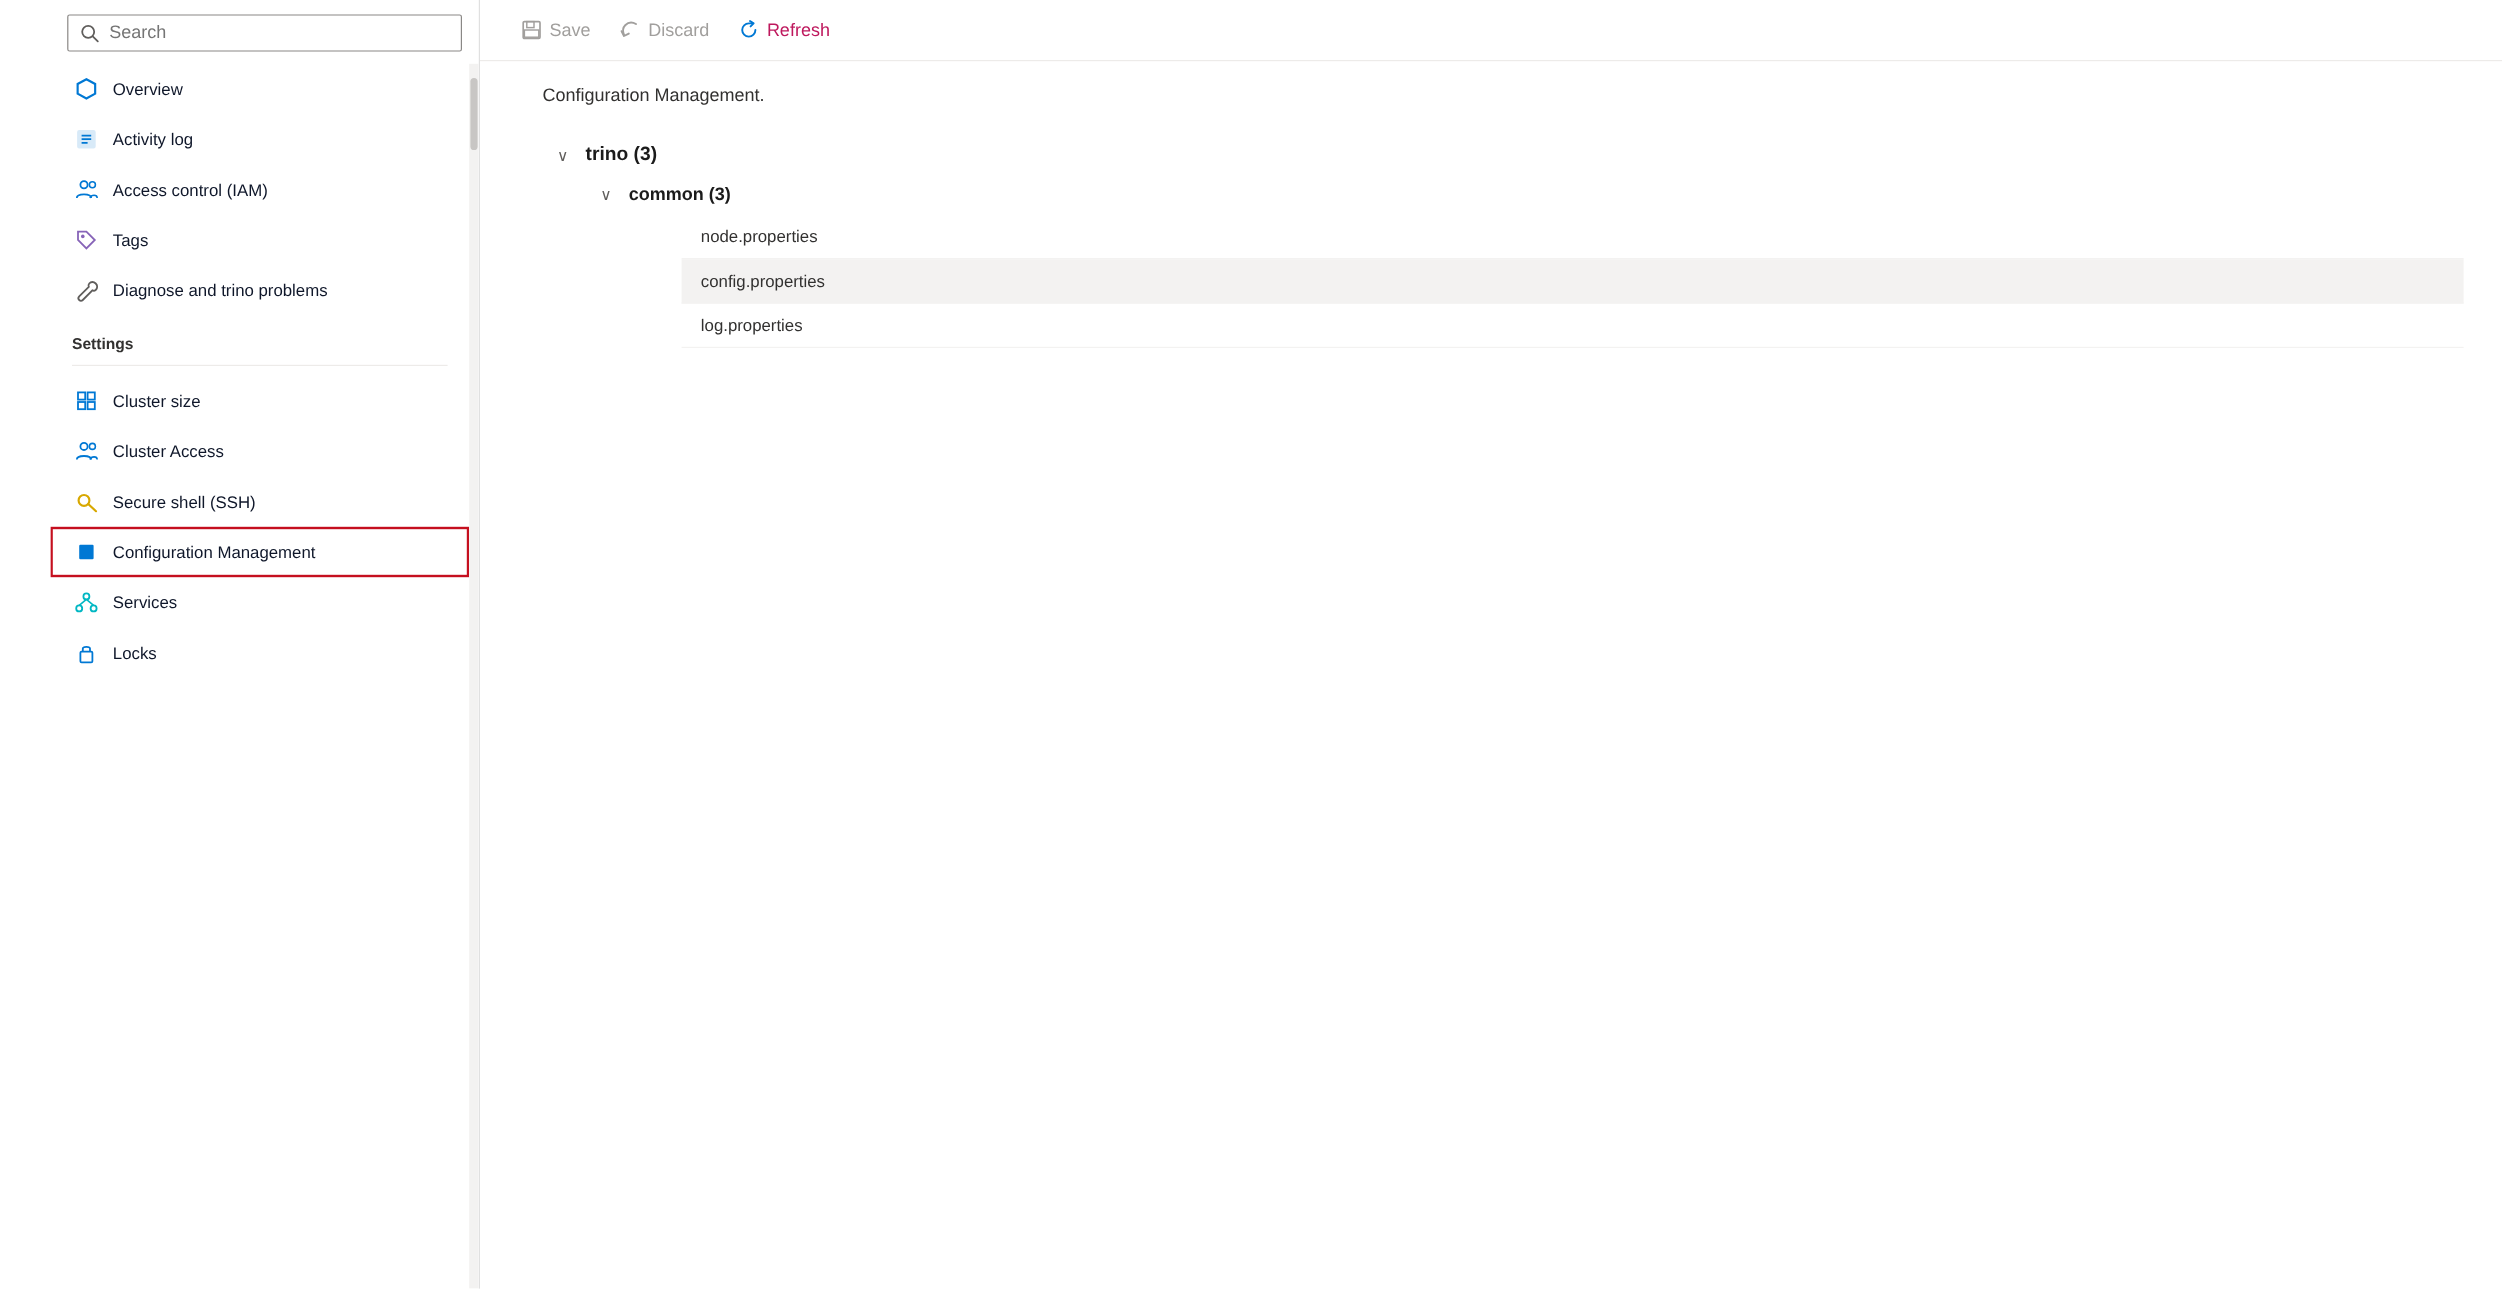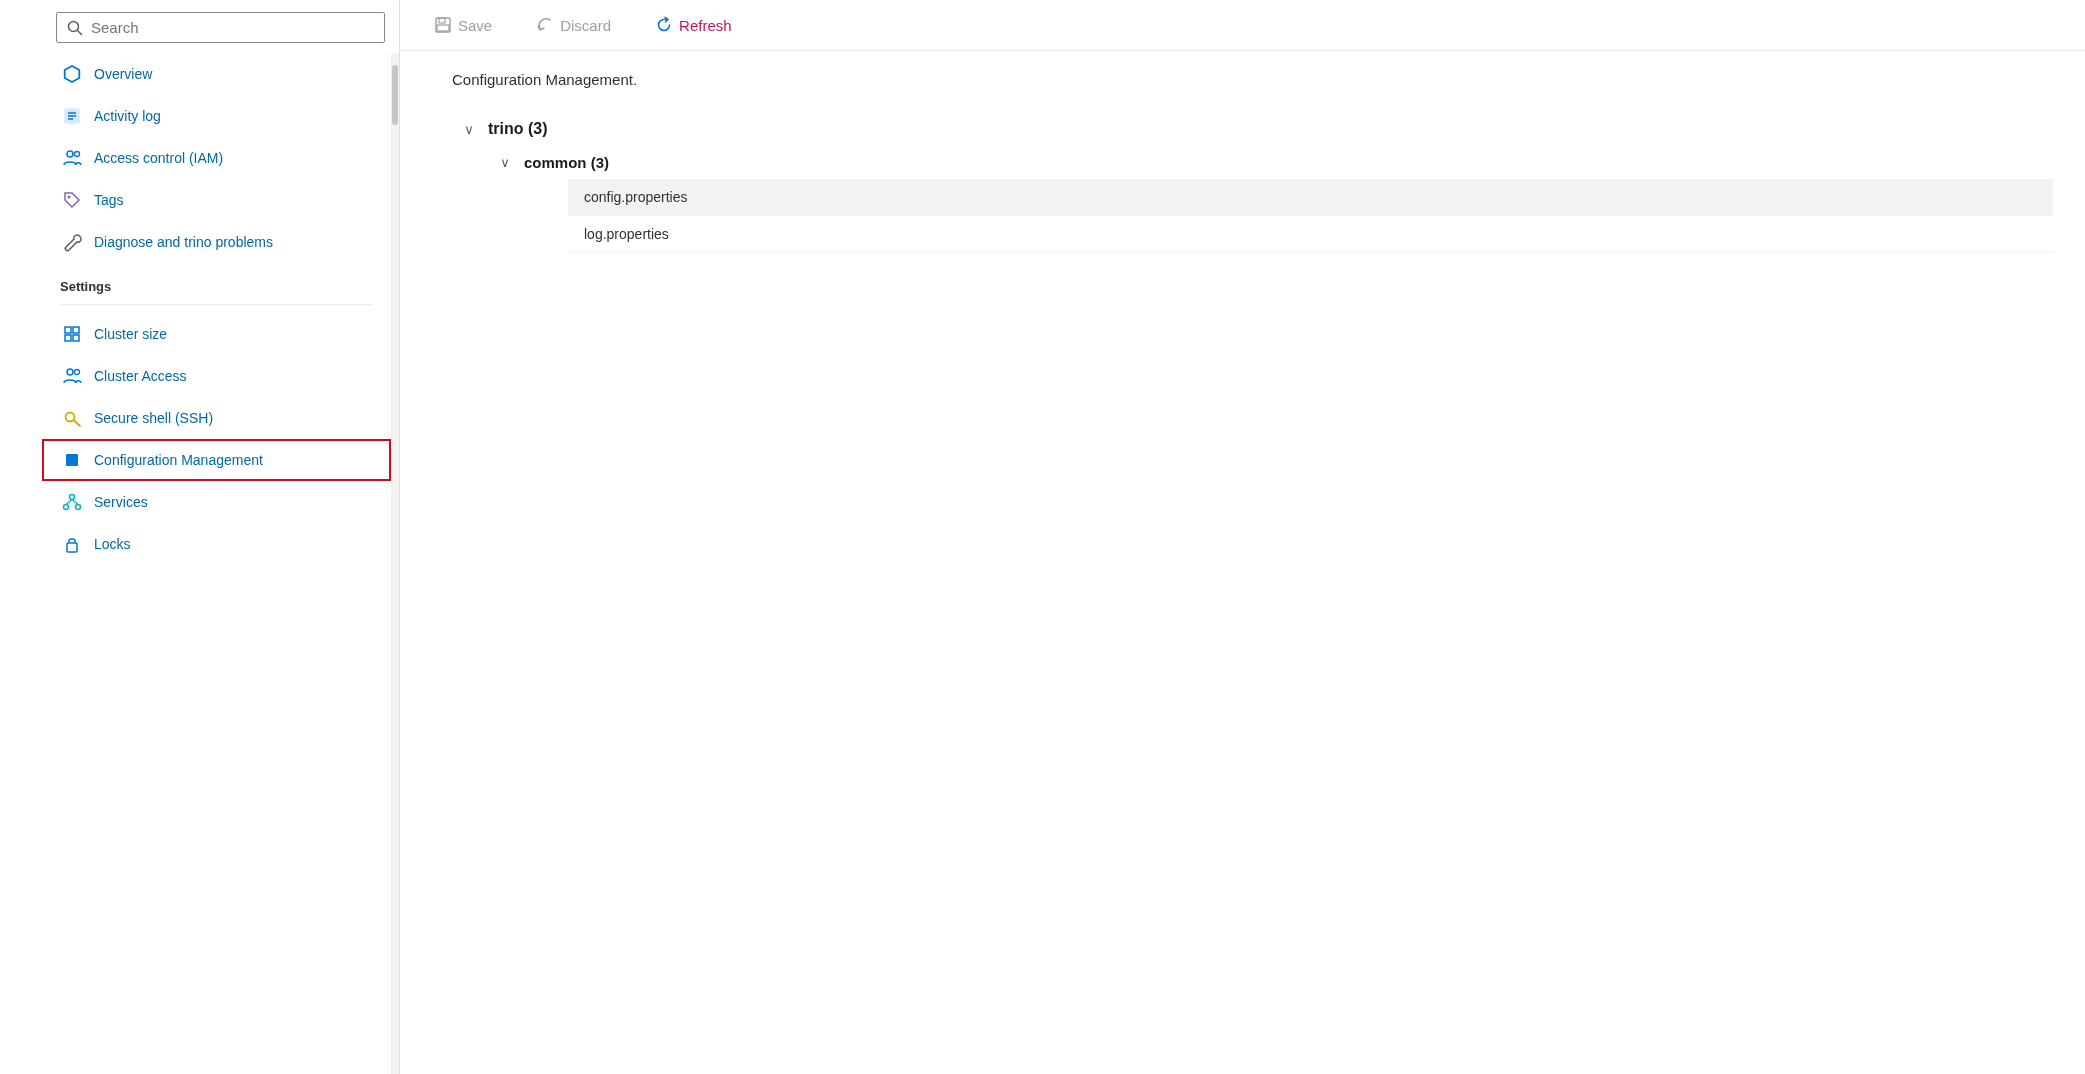--- a/index.html
+++ b/index.html
@@ -55,21 +55,21 @@
       flex: 1;
       padding-bottom: 16px;
     }
 
     .nav-item {
       display: flex;
       align-items: center;
       padding: 9px 18px;
       cursor: pointer;
       gap: 12px;
-      color: #0369a1;
+      color: #0f172a;
       font-size: 14px;
       border: 2px solid transparent;
     }
     .nav-item.active {
       border: 2px solid #c50f1f;
       background: #fff;
     }
 
     .nav-icon {
       width: 20px;
@@ -103,21 +103,21 @@
       flex: 1;
       display: flex;
       flex-direction: column;
       overflow: hidden;
     }
 
     .toolbar {
       display: flex;
       align-items: center;
       padding: 10px 24px;
-      gap: 24px;
+      gap: 4px;
       border-bottom: 1px solid #edebe9;
       flex-shrink: 0;
     }
 
     .toolbar-btn {
       display: flex;
       align-items: center;
       gap: 6px;
       background: none;
       border: none;
@@ -419,20 +419,23 @@
       </div>
 
       <div class="sub-tree">
         <div class="sub-tree-row">
           <span class="chevron">∨</span>
           <span class="sub-label-bold">common (3)</span>
         </div>
 
         <div class="leaf-items">
 
+          <div class="leaf-item">
+            <span>node.properties</span>
+          </div>
 
           <div class="leaf-item selected">
             <span>config.properties</span>
           </div>
 
           <div class="leaf-item">
             <span>log.properties</span>
           </div>
 
         </div>

